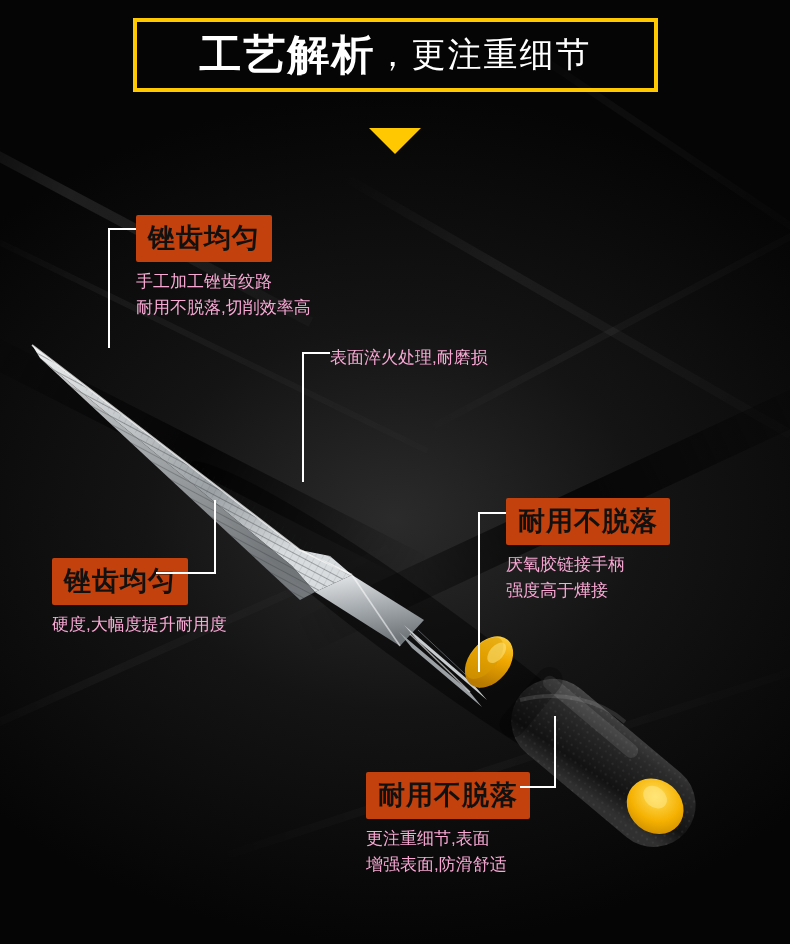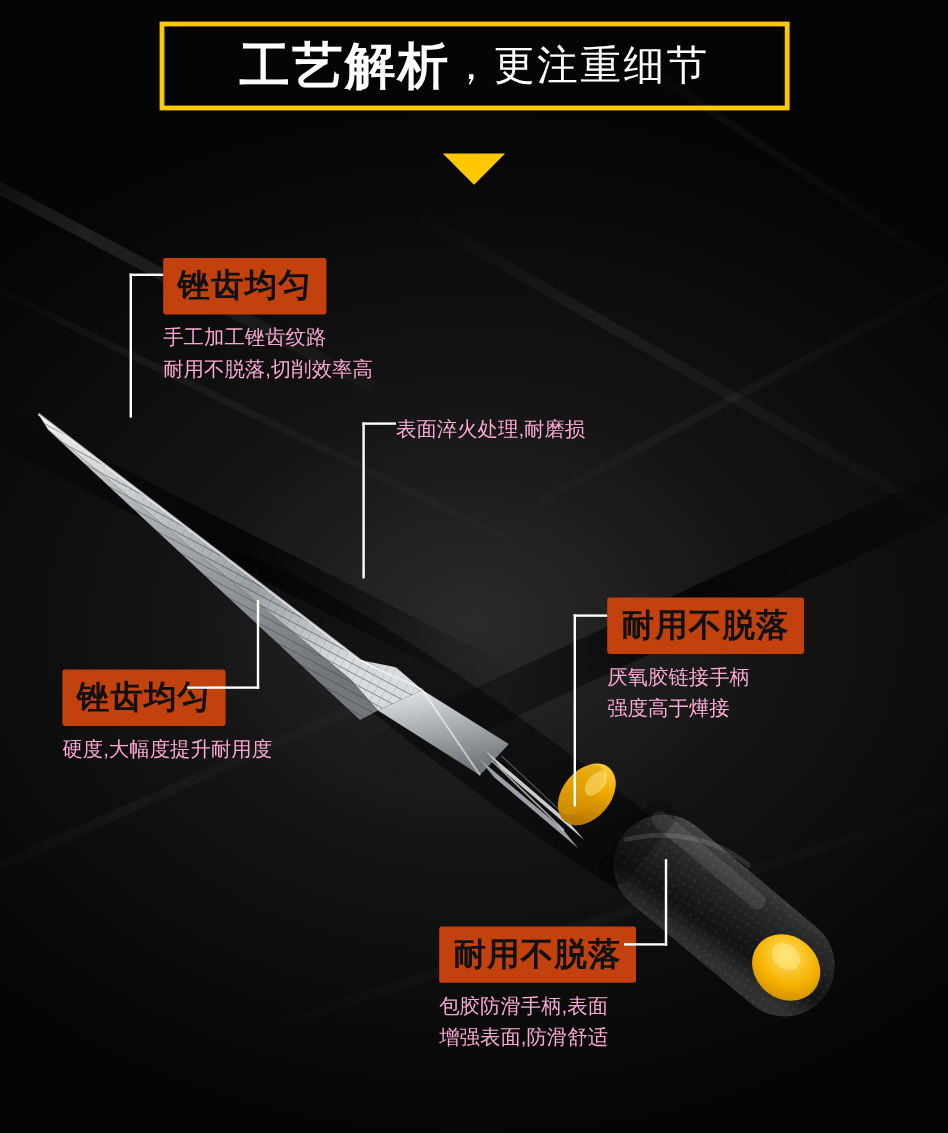--- a/index.html
+++ b/index.html
@@ -306,21 +306,21 @@
   </div>
   <div class="leader" style="left:0; top:0;">
     <div class="ln" style="left:185px; top:573px; width:2px; height:-0px;"></div>
     <div class="ln" style="left:156px; top:572px; width:60px; height:2px;"></div>
     <div class="ln" style="left:214px; top:500px; width:2px; height:74px;"></div>
   </div>
 
   <div class="callout" style="left:366px; top:772px;">
     <span class="tag">耐用不脱落</span>
     <div class="desc">
-      <div>包胶防滑手柄,表面</div>
+      <div>更注重细节,表面</div>
       <div>增强表面,防滑舒适</div>
     </div>
   </div>
   <div class="leader" style="left:0; top:0;">
     <div class="ln" style="left:520px; top:786px; width:36px; height:2px;"></div>
     <div class="ln" style="left:554px; top:716px; width:2px; height:72px;"></div>
   </div>
 
 </div>
 

